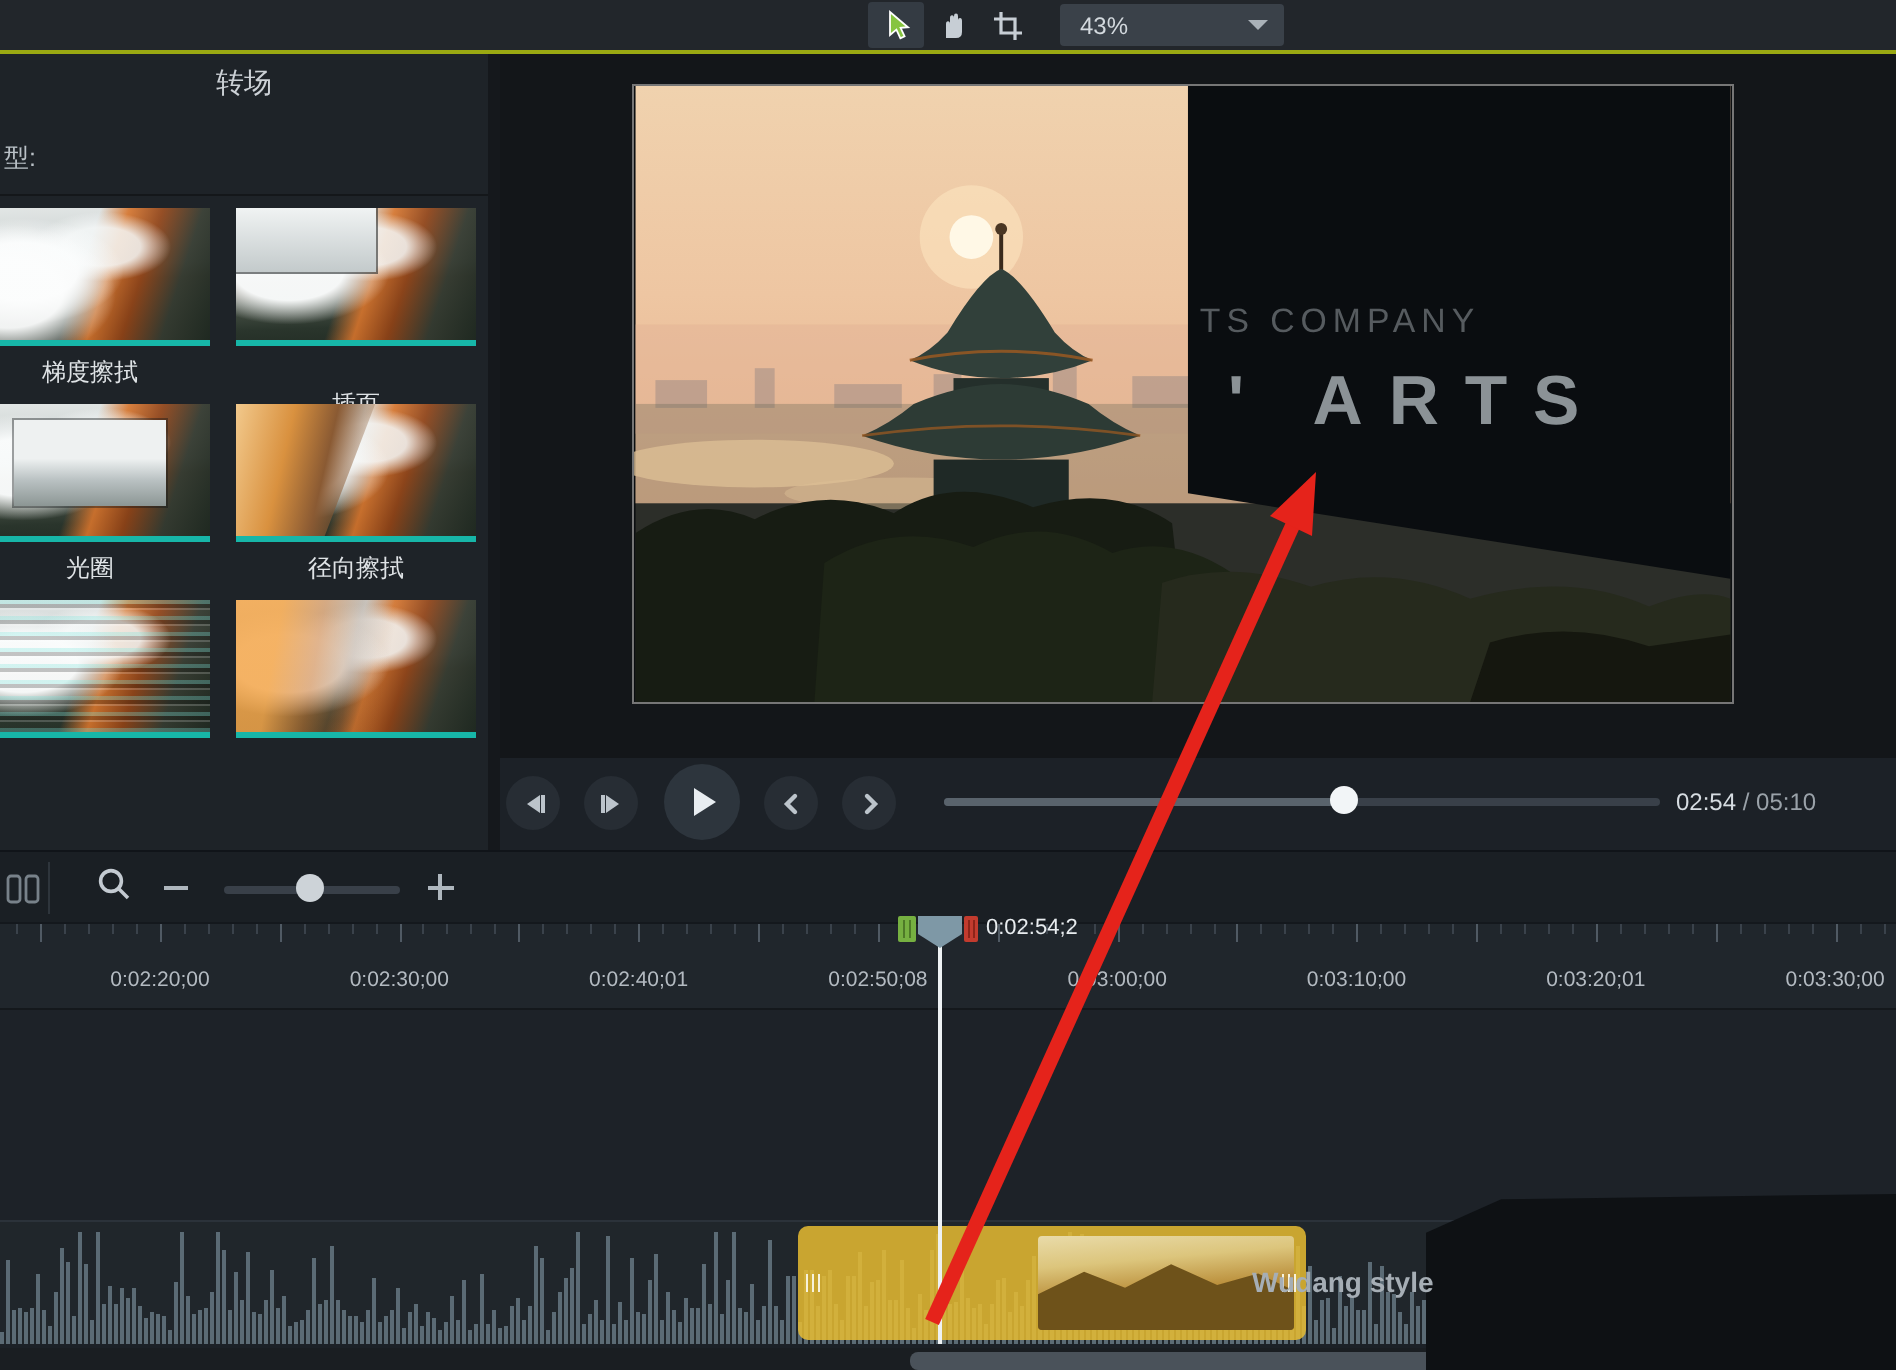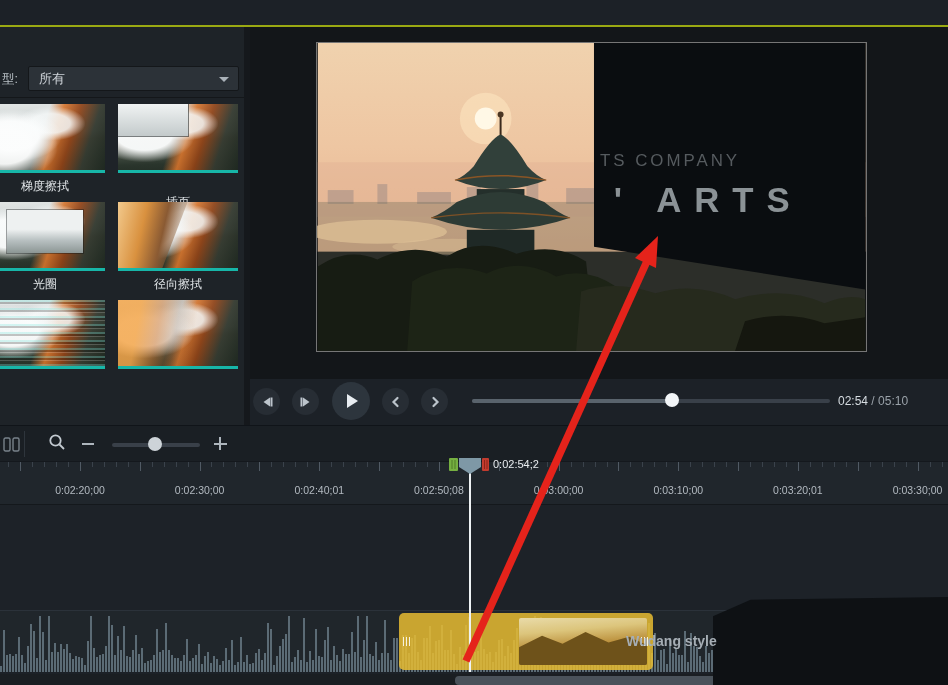--- a/index.html
+++ b/index.html
@@ -102,28 +102,53 @@
   #playhead-label{left:493px;top:458px;font-size:11px;color:#e8ecef;z-index:8;white-space:nowrap}
 
   #arrow-overlay{left:0;top:0;width:948px;height:685px;z-index:10;pointer-events:none}
   svg{display:block}
 </style>
 </head>
 <body>
 
 <div id="app">
 
+  <div class="abs" id="topbar">
+    <div class="tool-btn active" style="left:434px">
+      <span>
+        <svg width="16" height="16">
+            <polygon points="5,1 5,12.5 8.2,9.8 10.2,14.2 12.3,13.2 10.3,8.9 14,8.6" fill="#86c440" stroke="#ffffff" stroke-width="0.9"></polygon>
+          </svg>
+      </span>
+    </div>
+    <div class="tool-btn" style="left:462px">
+      <span>
+        <svg width="16" height="16">
+            <path d="M5,14 L5,7 Q5,5.6 6,5.6 Q7,5.6 7,7 L7,4 Q7,2.6 8,2.6 Q9,2.6 9,4 L9,3 Q9,1.8 10,1.8 Q11,1.8 11,3 L11,5 Q11,4 12,4 Q13,4 13,5.5 L13,11 Q13,14 10,14 Z" fill="#c7ced5"></path>
+          </svg>
+      </span>
+    </div>
+    <div class="tool-btn" style="left:490px">
+      <span>
+        <svg width="16" height="16" fill="none" stroke="#c7ced5" stroke-width="1.6">
+            <path d="M4.5,1 V11.5 H15"></path>
+            <path d="M1,4.5 H11.5 V15"></path>
+          </svg>
+      </span>
+    </div>
+    <div id="zoom-select">
+      <span>43%</span>
+      <span class="caret"></span>
+    </div>
+  </div>
   <div class="abs" id="lime-line"></div>
 
   <div class="abs" id="panel"></div>
+  <div class="abs" id="panel-title">转场</div>
   <div class="abs" id="filter-label">型:</div>
-  <div class="abs" id="filter-select">
-    <span>所有</span>
-    <span class="caret"></span>
-  </div>
   <div class="abs" id="panel-divider"></div>
   <div id="thumb-grid"></div>
 
   <div class="abs" id="stage"></div>
   <div class="abs" id="canvas">
     <svg id="scene" viewBox="0 0 551 310">
       <defs>
         <linearGradient id="sky" x1="0" y1="0" x2="0" y2="1">
           <stop offset="0" stop-color="#f0d2ae"></stop>
             <stop offset=".5" stop-color="#eec6a2"></stop>

